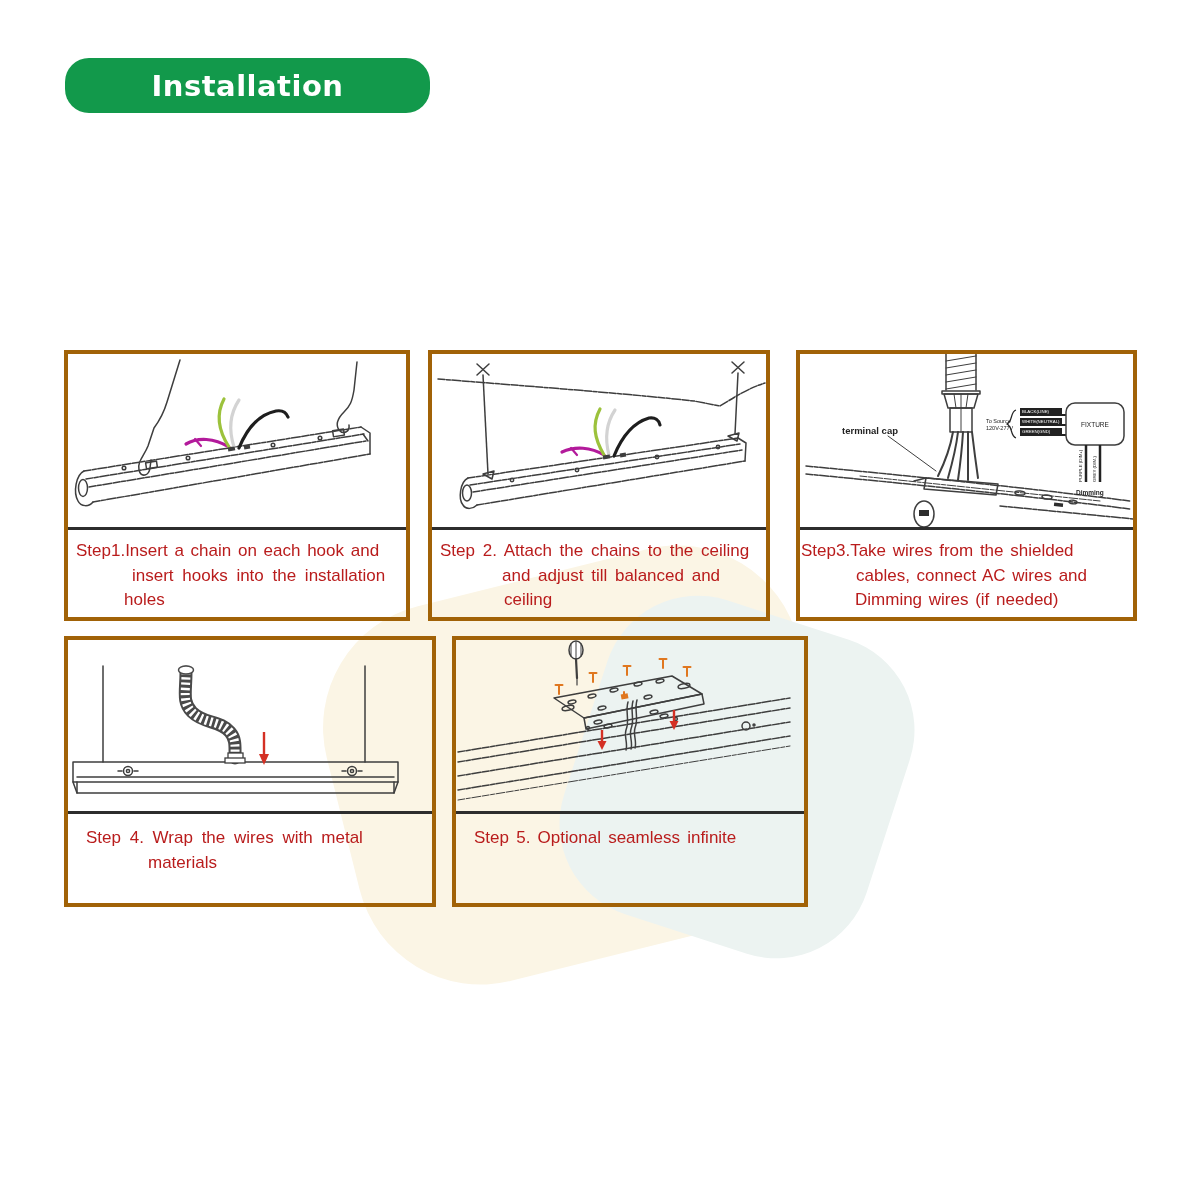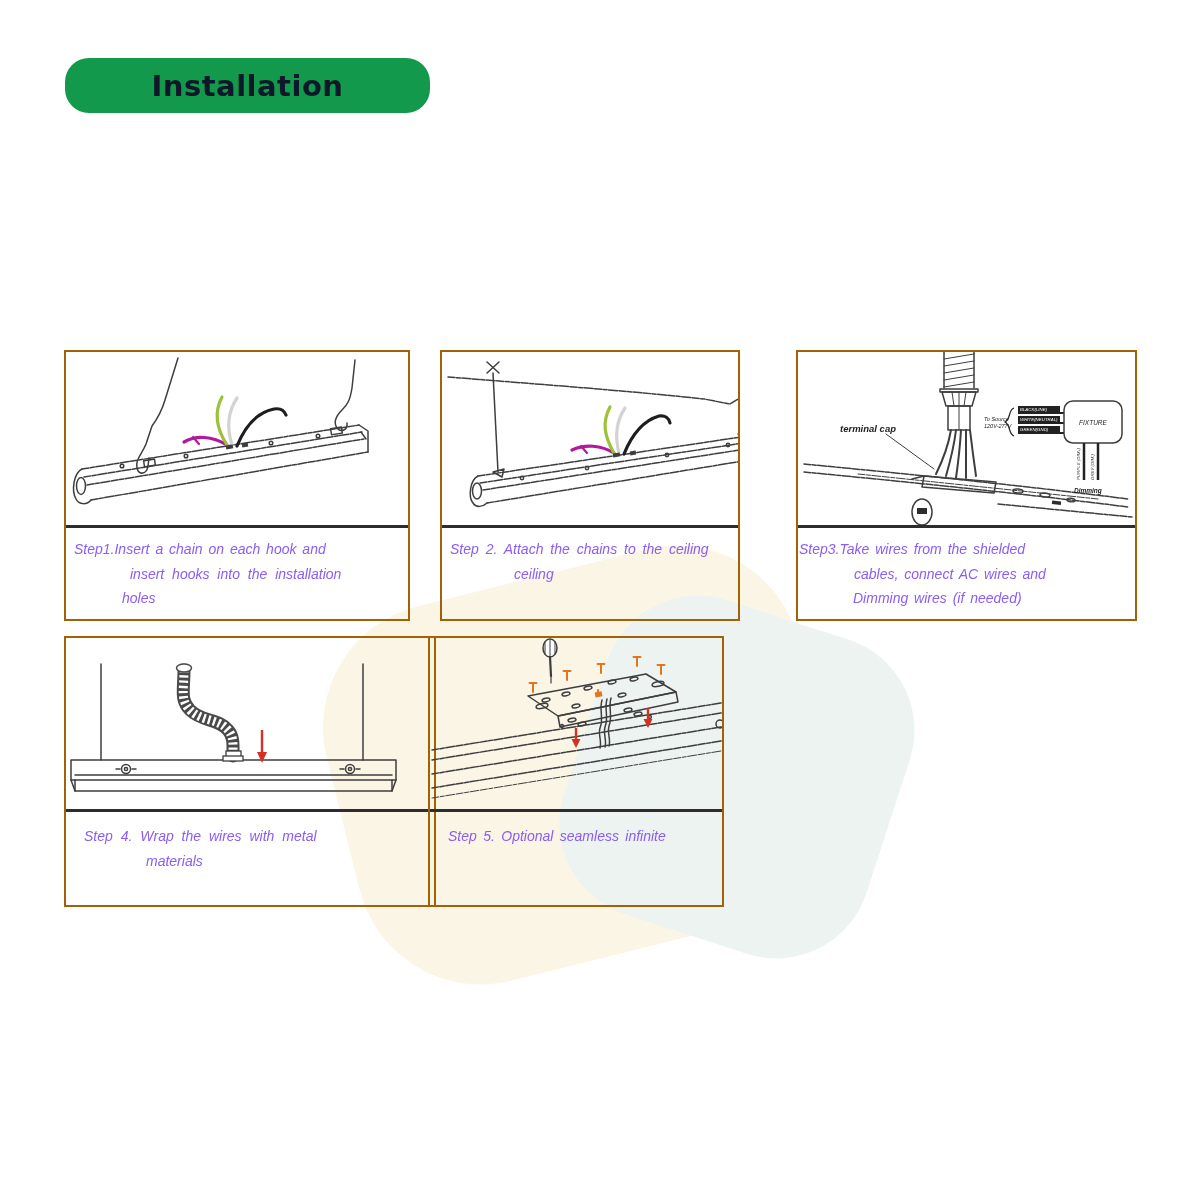--- a/index.html
+++ b/index.html
@@ -8,34 +8,34 @@
     background:#ffffff;font-family:"Liberation Sans",sans-serif;
   }
   
   .wm{position:absolute;z-index:0;}
   .wm-cream{left:336px;top:572px;width:486px;height:386px;background:#fbf5e5;border-radius:125px;transform:rotate(-14deg);}
   .wm-teal{left:578px;top:612px;width:318px;height:330px;background:#ecf3f1;border-radius:95px;transform:rotate(18deg);}
   
   .badge{
     position:absolute;left:65px;top:58px;width:365px;height:55px;z-index:2;
     background:#12994b;border-radius:24px;display:flex;align-items:center;justify-content:center;
-    color:#0f172a;font-weight:bold;font-size:29px;letter-spacing:.5px;
+    color:#ffffff;font-weight:bold;font-size:29px;letter-spacing:.5px;
     font-family:"DejaVu Sans","Liberation Sans",sans-serif;
   }
   
-  .panel{position:absolute;border:2px solid #a16207;z-index:1;box-sizing:border-box;background:transparent;font-style:italic;}
+  .panel{position:absolute;border:4px solid #a16207;z-index:1;box-sizing:border-box;background:transparent;}
   .art{height:176px;border-bottom:3px solid #2d2d2d;box-sizing:border-box;overflow:hidden;}
   .art svg{display:block;}
-  .cap{padding:9px 6px 0 8px;font-size:14px;line-height:24.5px;color:#8b5cf6;}
+  .cap{padding:9px 6px 0 8px;font-size:17px;line-height:24.5px;color:#b91c1c;}
   .cap div{white-space:nowrap;}
   #p1{left:64px;top:350px;width:346px;height:271px;}
-  #p2{left:428px;top:350px;width:300px;height:271px;margin-left:12px;}
+  #p2{left:428px;top:350px;width:342px;height:271px;}
   #p3{left:796px;top:350px;width:341px;height:271px;}
   #p4{left:64px;top:636px;width:372px;height:271px;}
-  #p5{left:428px;top:636px;width:296px;height:271px;}
+  #p5{left:452px;top:636px;width:356px;height:271px;}
   #p4 .art,#p5 .art{height:174px;}
   #p3 .cap{padding-left:1px;}
   #p4 .cap,#p5 .cap{padding-left:18px;padding-top:12px;}
   
   .ln{stroke:#3e3e3e;fill:none;stroke-width:1.5;stroke-linecap:round;stroke-linejoin:round;}
   .rough{stroke-dasharray:7 1.5 4 1.5 9 1.5;}
   .thin{stroke-width:1;}
   text{font-family:"Liberation Sans",sans-serif;}
 </style>
 </head>
@@ -123,20 +123,21 @@
       <path d="M139,94 l6,7" stroke="#b31a9b" stroke-width="2.2" fill="none" stroke-linecap="round"></path>
       <path d="M172,101 C162,84 160,70 168,55" stroke="#9cc23c" stroke-width="3.2" fill="none" stroke-linecap="round"></path>
       <path d="M177,101 C172,82 175,68 183,56" stroke="#d3d3d3" stroke-width="3.2" fill="none" stroke-linecap="round"></path>
       <path d="M182,102 C191,80 203,68 217,64 C223,63 227,66 228,71" stroke="#1e1e1e" stroke-width="3.2" fill="none" stroke-linecap="round"></path>
       <rect x="171" y="101" width="7" height="4" fill="#3e3e3e" transform="rotate(-9 174 103)"></rect>
       <rect x="188" y="99" width="6" height="4" fill="#3e3e3e" transform="rotate(-9 191 101)"></rect>
     </svg>
   </div>
   <div class="cap">
     <div style="word-spacing:3px">Step 2.  Attach  the  chains  to  the ceiling</div>
+    <div style="margin-left:62px;word-spacing:3px">and  adjust  till  balanced and</div>
     <div style="margin-left:64px">ceiling</div>
   </div>
 </div>
 
 <div class="panel" id="p3">
   <div class="art">
     <svg width="335" height="173" viewBox="0 0 335 173">
       <g class="ln">
 
         <path d="M146,0 L146,36 M176,0 L176,36"></path>

